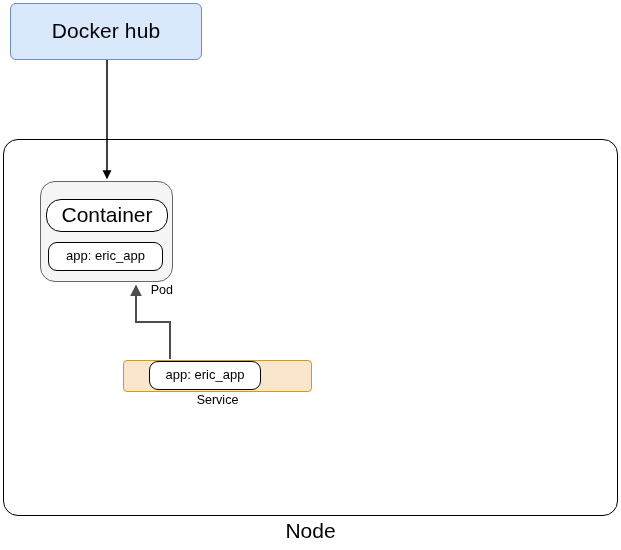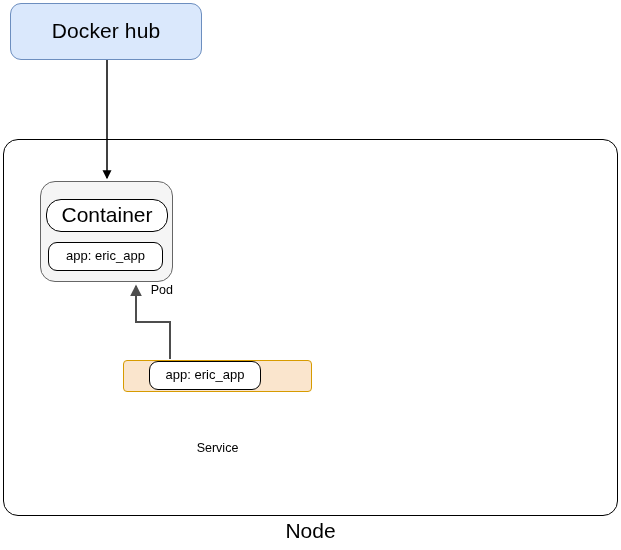--- a/index.html
+++ b/index.html
@@ -34,21 +34,21 @@
   }
 
   
   .docker-hub {
     left: 10px;
     top: 3px;
     width: 192px;
     height: 57px;
     background: #dae8fc;
     border: 1px solid #6c8ebf;
-    border-radius: 11px;
+    border-radius: 6px;
     font-size: 21px;
     letter-spacing: 0.1px;
   }
 
   
   .node-box {
     left: 3px;
     top: 139px;
     width: 615px;
     height: 377px;
@@ -128,21 +128,20 @@
     font-size: 13px;
   }
   .service-label {
     position: absolute;
     left: 123px;
     top: 393px;
     width: 189px;
     text-align: center;
     font-size: 12.5px;
     color: #000000;
-    margin-top: 48px;
   }
 
   
   .connectors {
     position: absolute;
     left: 0;
     top: 0;
     width: 621px;
     height: 550px;
     pointer-events: none;

